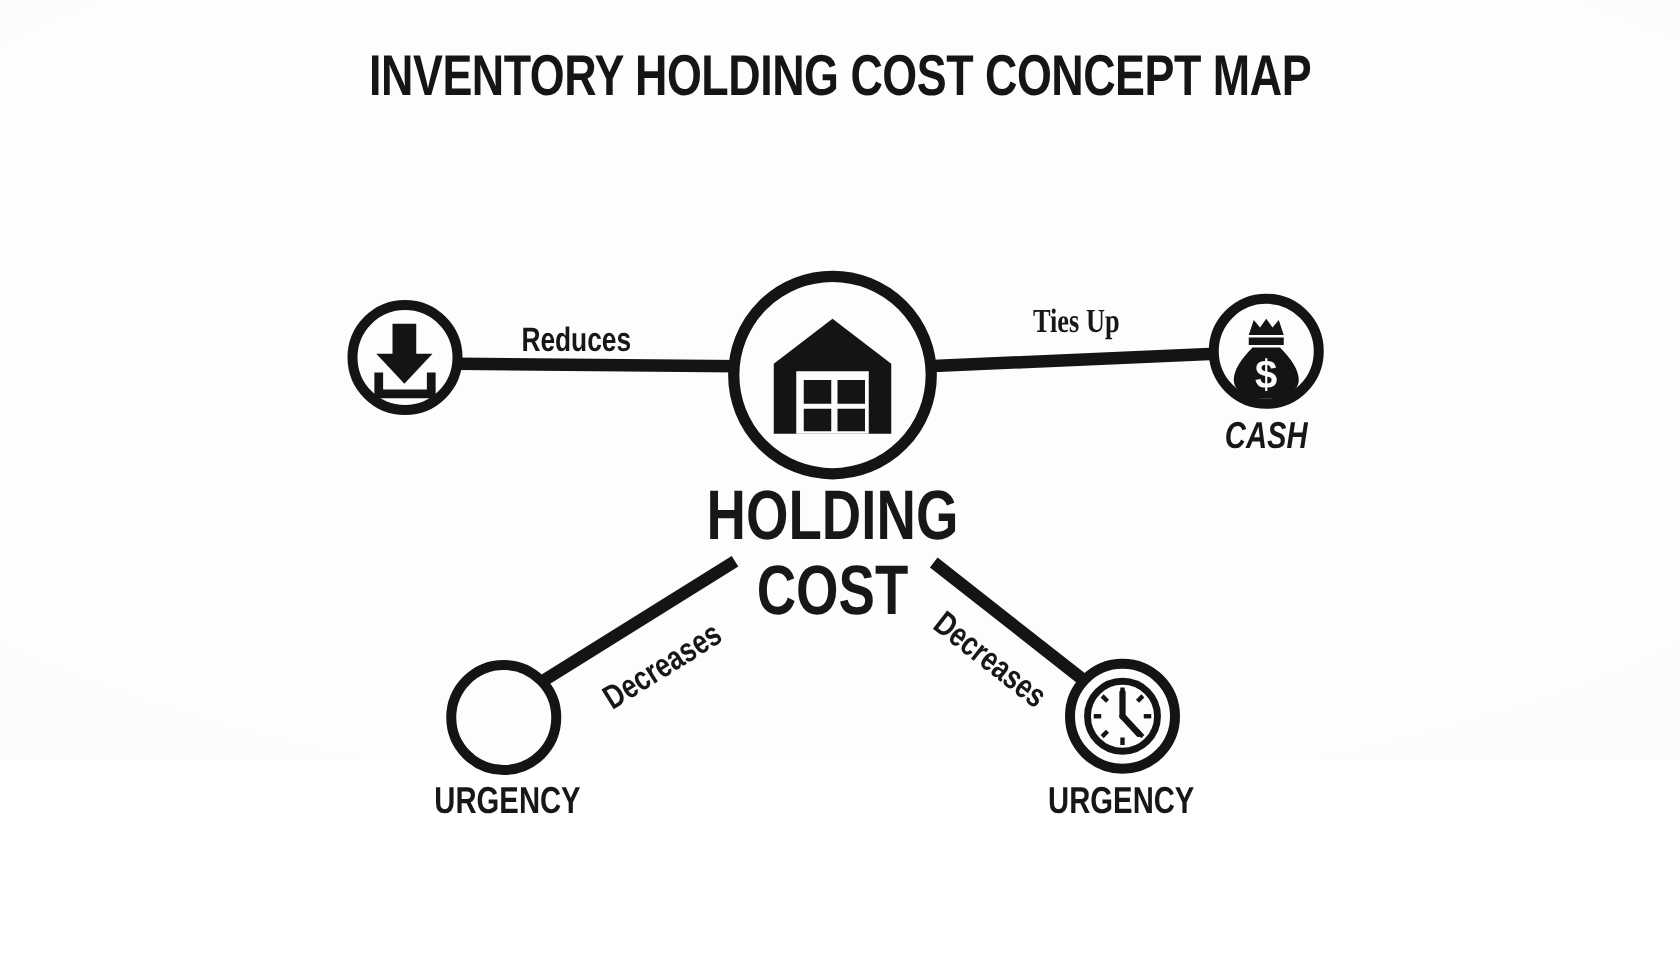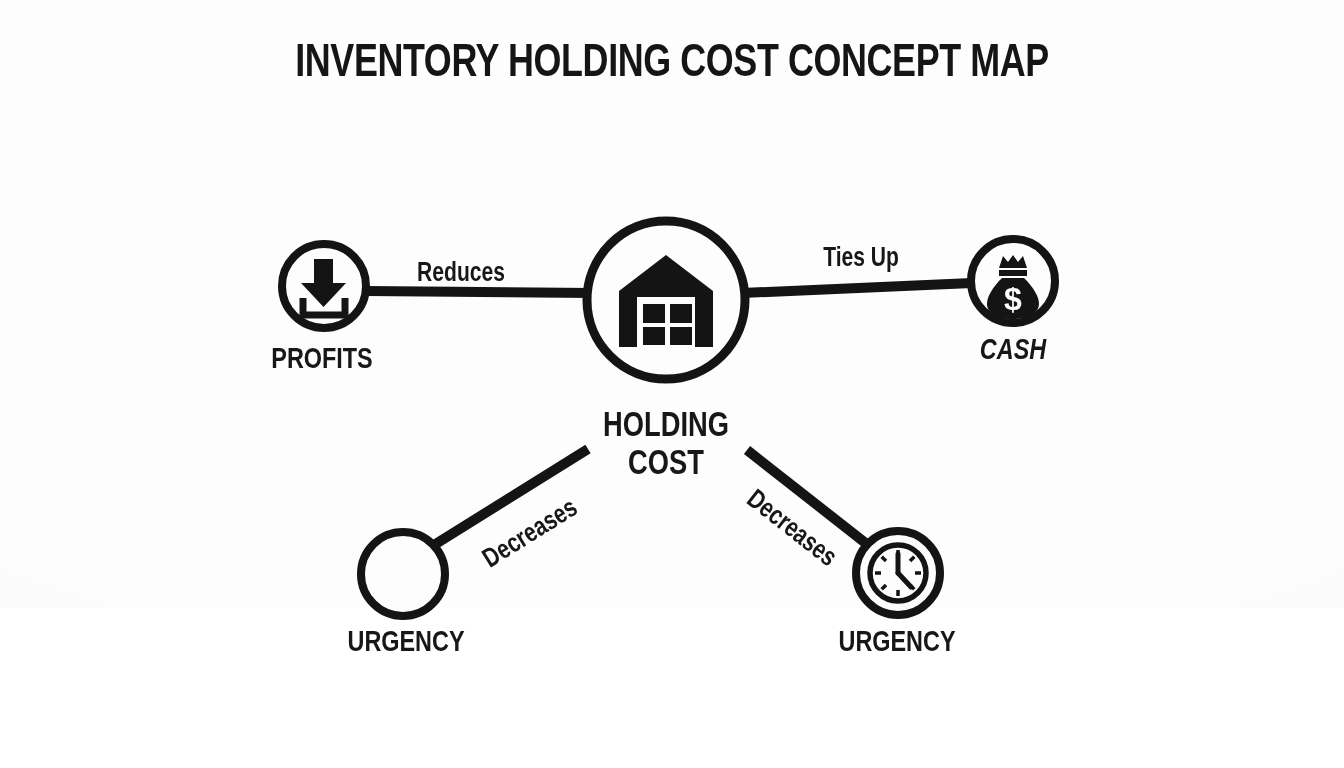--- a/index.html
+++ b/index.html
@@ -44,21 +44,21 @@
     letter-spacing: -0.5px;
     color: #151515;
   }
   .page-title .cond {
     display: inline-block;
     transform: scaleX(0.78);
     transform-origin: center;
   }
   .node-label { font-size: 30px; letter-spacing: 0px; }
   .center-label {
-    font-size: 35px;
+    font-size: 56px;
     line-height: 1.08;
     text-align: center;
   }
   .center-label .line { display: block; }
   .edge-label { font-size: 27px; }
   .rot-left  { transform: translate(-50%, -50%) rotate(-32deg); }
   .rot-right { transform: translate(-50%, -50%) rotate(38deg); }
 </style>
 </head>
 <body>
@@ -122,41 +122,38 @@
     </g>
   </svg>
 
   <div class="label center-label" style="left:666px; top:443px;">
     <span class="cond">
       <span class="line">HOLDING</span>
       <span class="line">COST</span>
     </span>
   </div>
 
-  <div class="label node-label" style="left:322px; top:358px;">
-    <span class="cond">PROFITS</span>
-  </div>
 
   <div class="label node-label" style="left:1013px; top:349px;font-style:italic;">
     <span class="cond">CASH</span>
   </div>
 
   <div class="label node-label" style="left:406px; top:641px;">
     <span class="cond">URGENCY</span>
   </div>
 
   <div class="label node-label" style="left:897px; top:641px;">
     <span class="cond">URGENCY</span>
   </div>
 
   <div class="label edge-label" style="left:461px; top:272px;">
     <span class="cond">Reduces</span>
   </div>
 
-  <div class="label edge-label" style="left:861px; top:257px;">
+  <div class="label edge-label" style="left:861px; top:257px;font-family:Liberation Serif, serif;">
     <span class="cond">Ties Up</span>
   </div>
 
   <div class="label edge-label rot-left" style="left:530px; top:533px;">
     <span class="cond">Decreases</span>
   </div>
 
   <div class="label edge-label rot-right" style="left:792px; top:528px;">
     <span class="cond">Decreases</span>
   </div>

